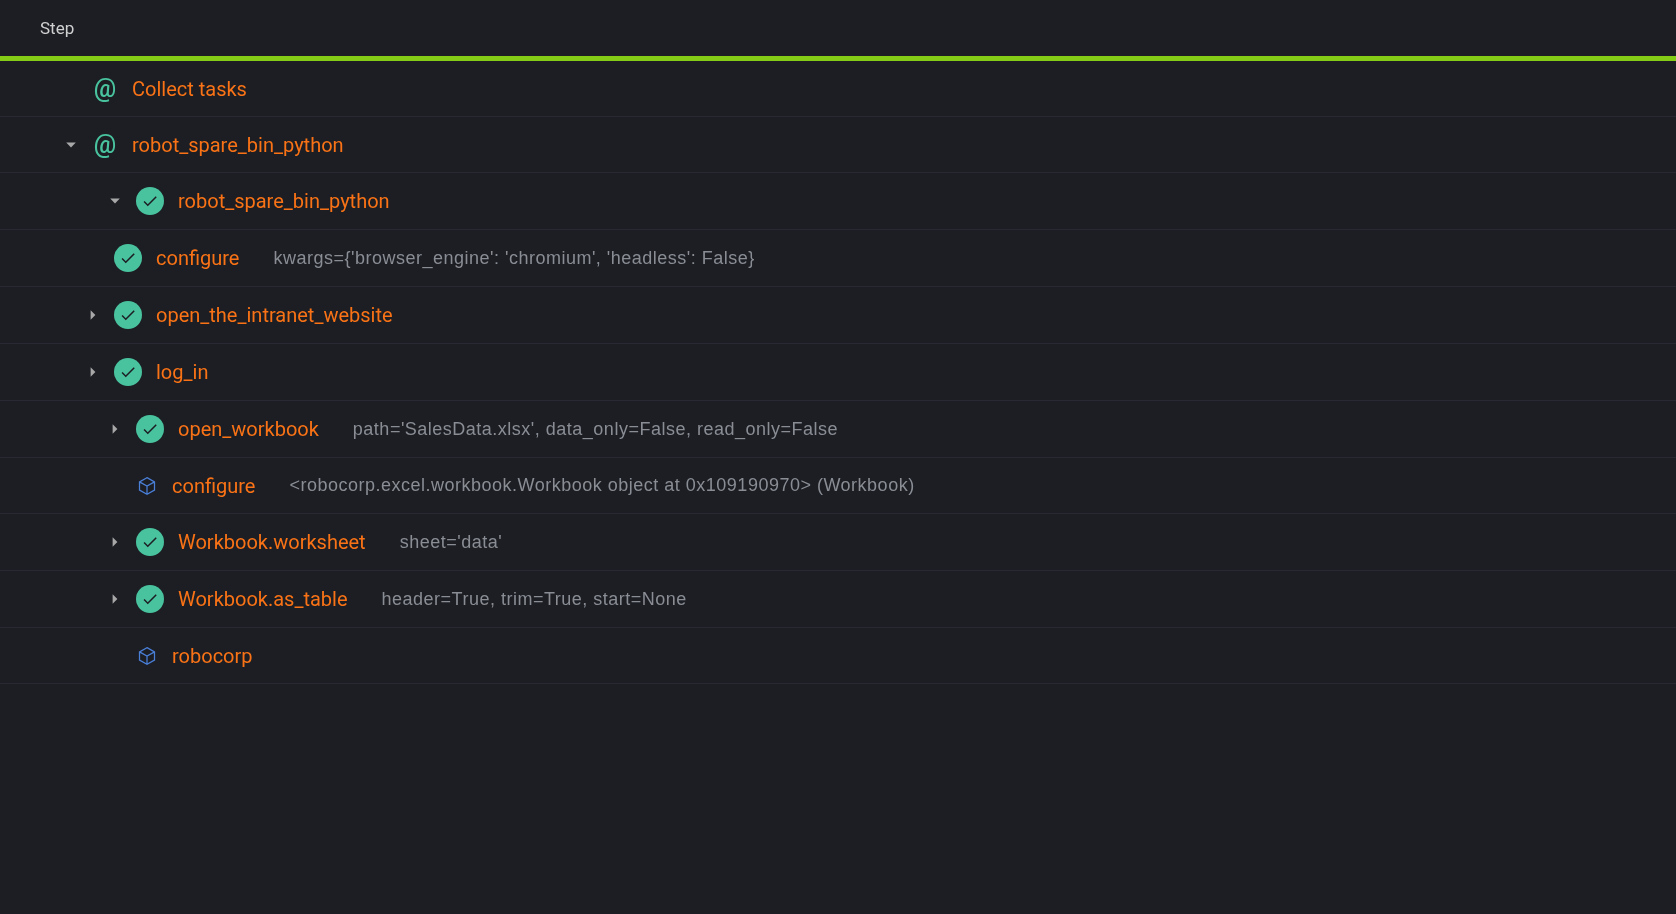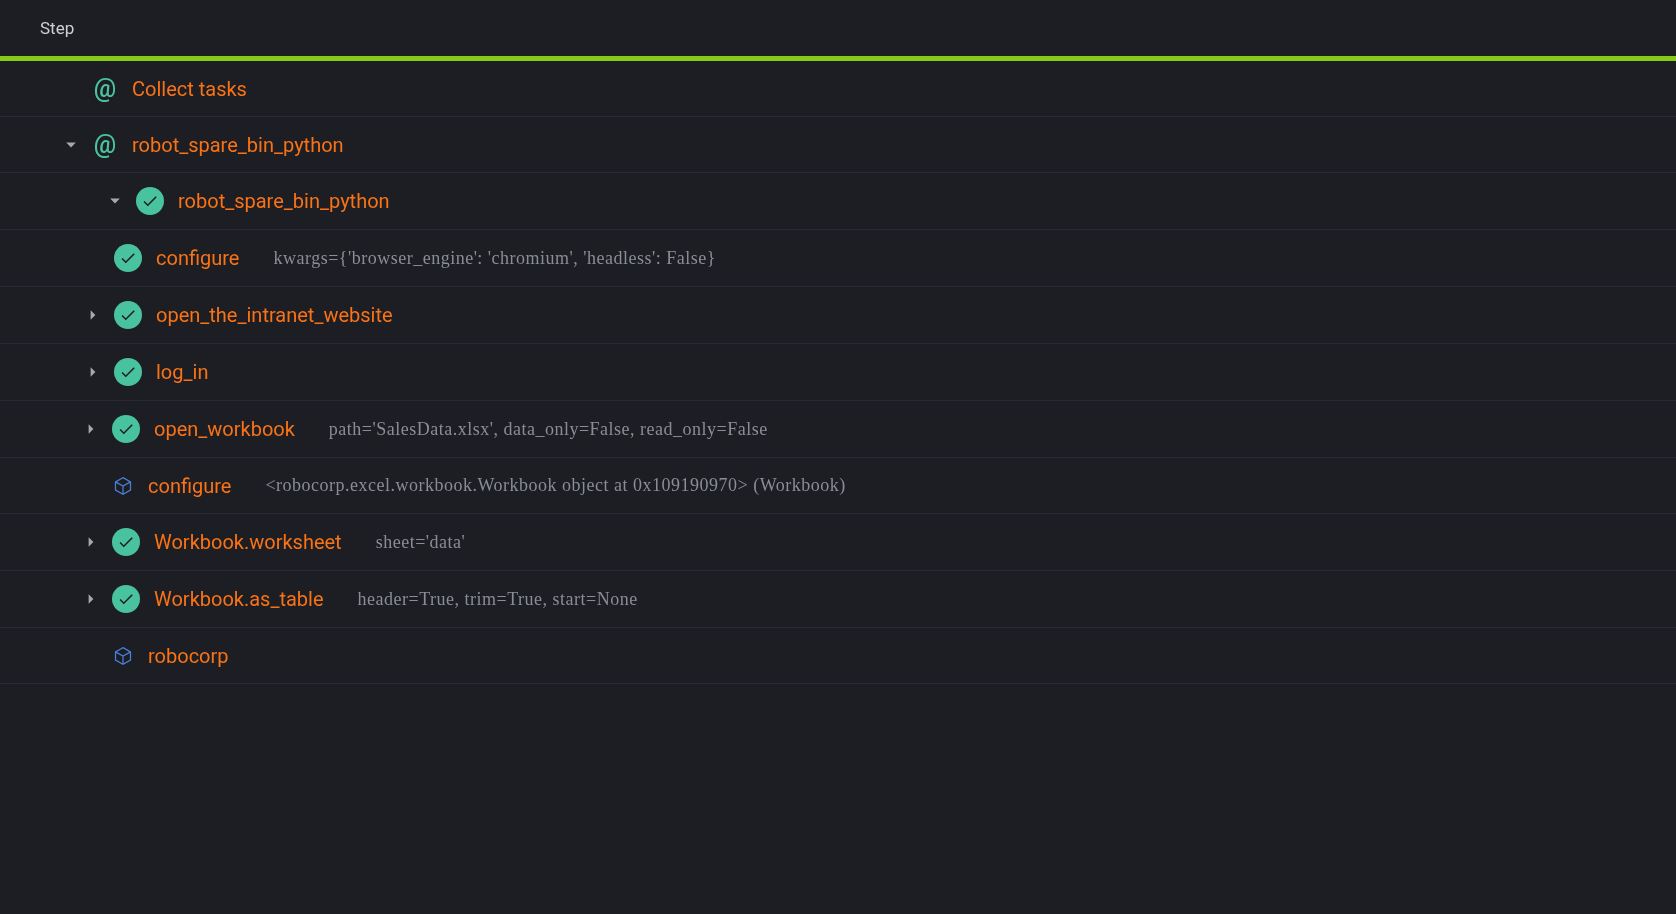--- a/index.html
+++ b/index.html
@@ -25,21 +25,21 @@
   display: flex;
   align-items: center;
   padding: 14px 20px 14px 40px;
   border-bottom: 1px solid #272a32;
   gap: 14px;
   min-height: 56px;
 }
 .indent-1 { padding-left: 64px; }
 .indent-2 { padding-left: 108px; }
 .indent-3 { padding-left: 86px; }
-.indent-4 { padding-left: 84px; }
+.indent-4 { padding-left: 108px; }
 .triangle {
   width: 14px;
   height: 14px;
   display: inline-flex;
   align-items: center;
   justify-content: center;
   cursor: pointer;
   flex-shrink: 0;
 }
 .triangle svg {
@@ -93,21 +93,21 @@
   stroke-width: 1.5;
 }
 .step-name {
   color: #f97316;
   font-size: 20px;
   white-space: nowrap;
   flex-shrink: 0;
 }
 .step-args {
   color: #8a8d94;
-  font-family: Liberation Serif, serif;
+  font-family: Liberation Sans, sans-serif;
   font-size: 18px;
   margin-left: 20px;
   white-space: nowrap;
   overflow: hidden;
   letter-spacing: 0.5px;
 }
 </style>
 </head>
 <body>
 

